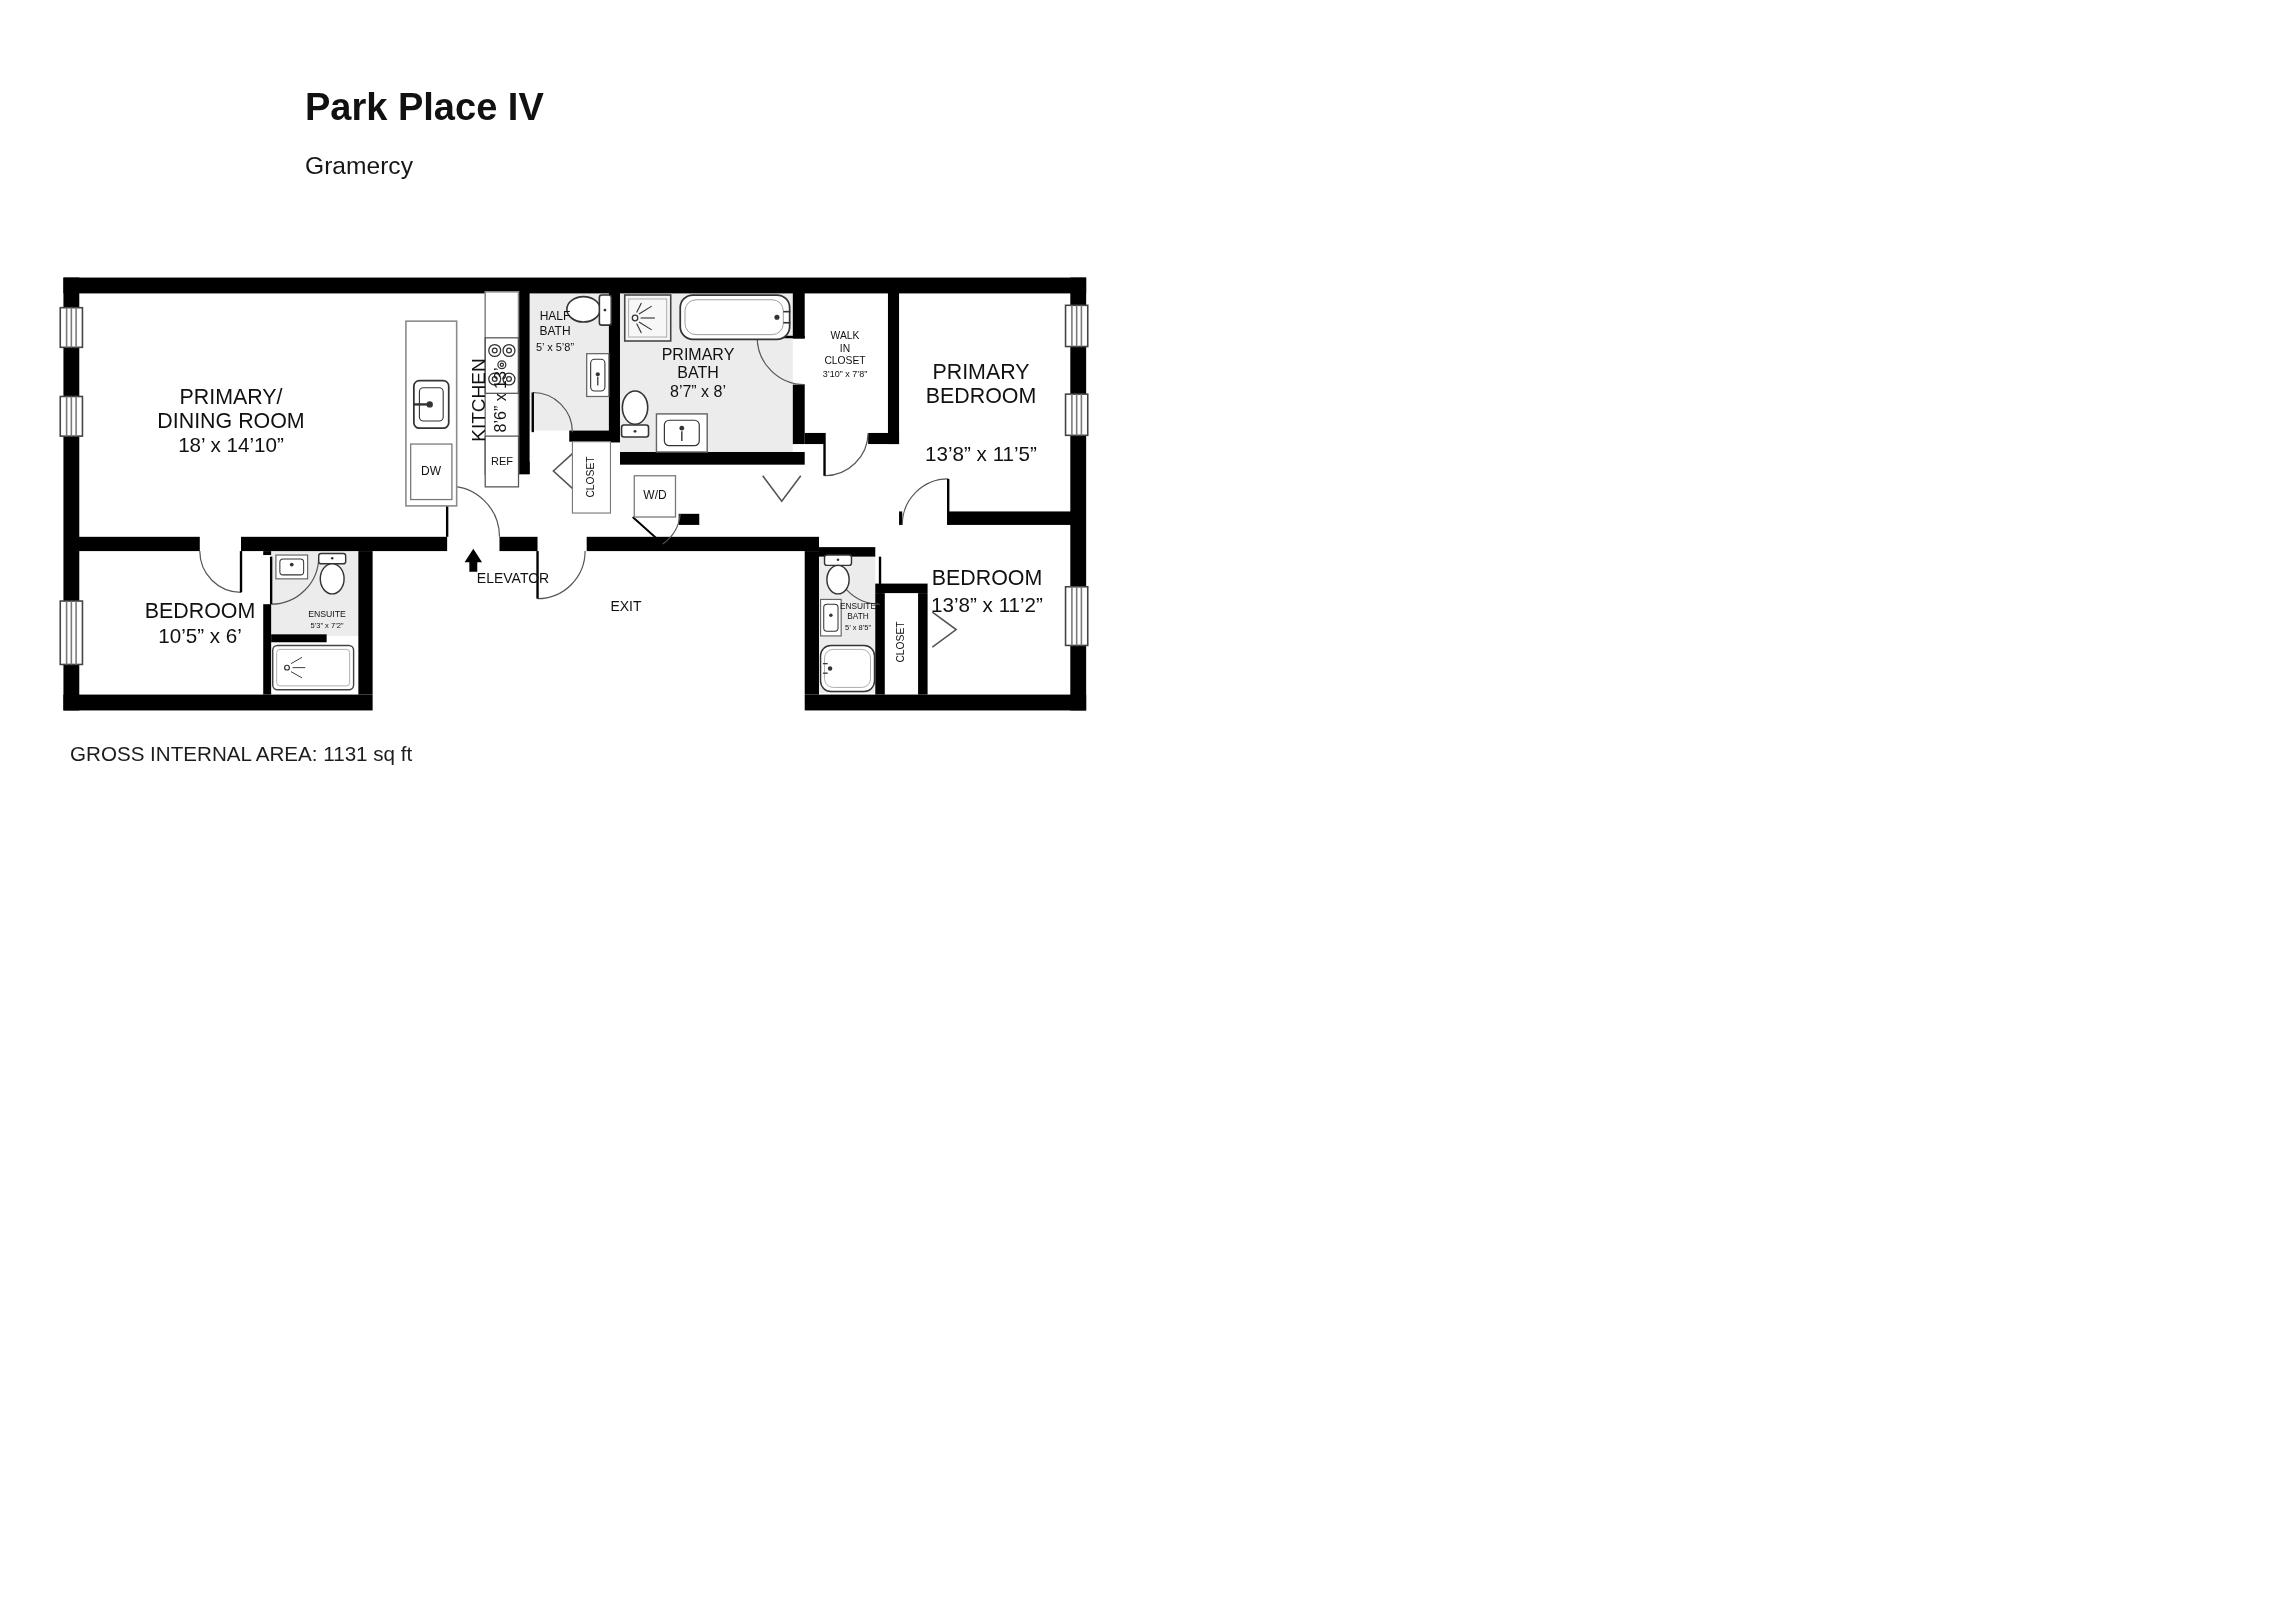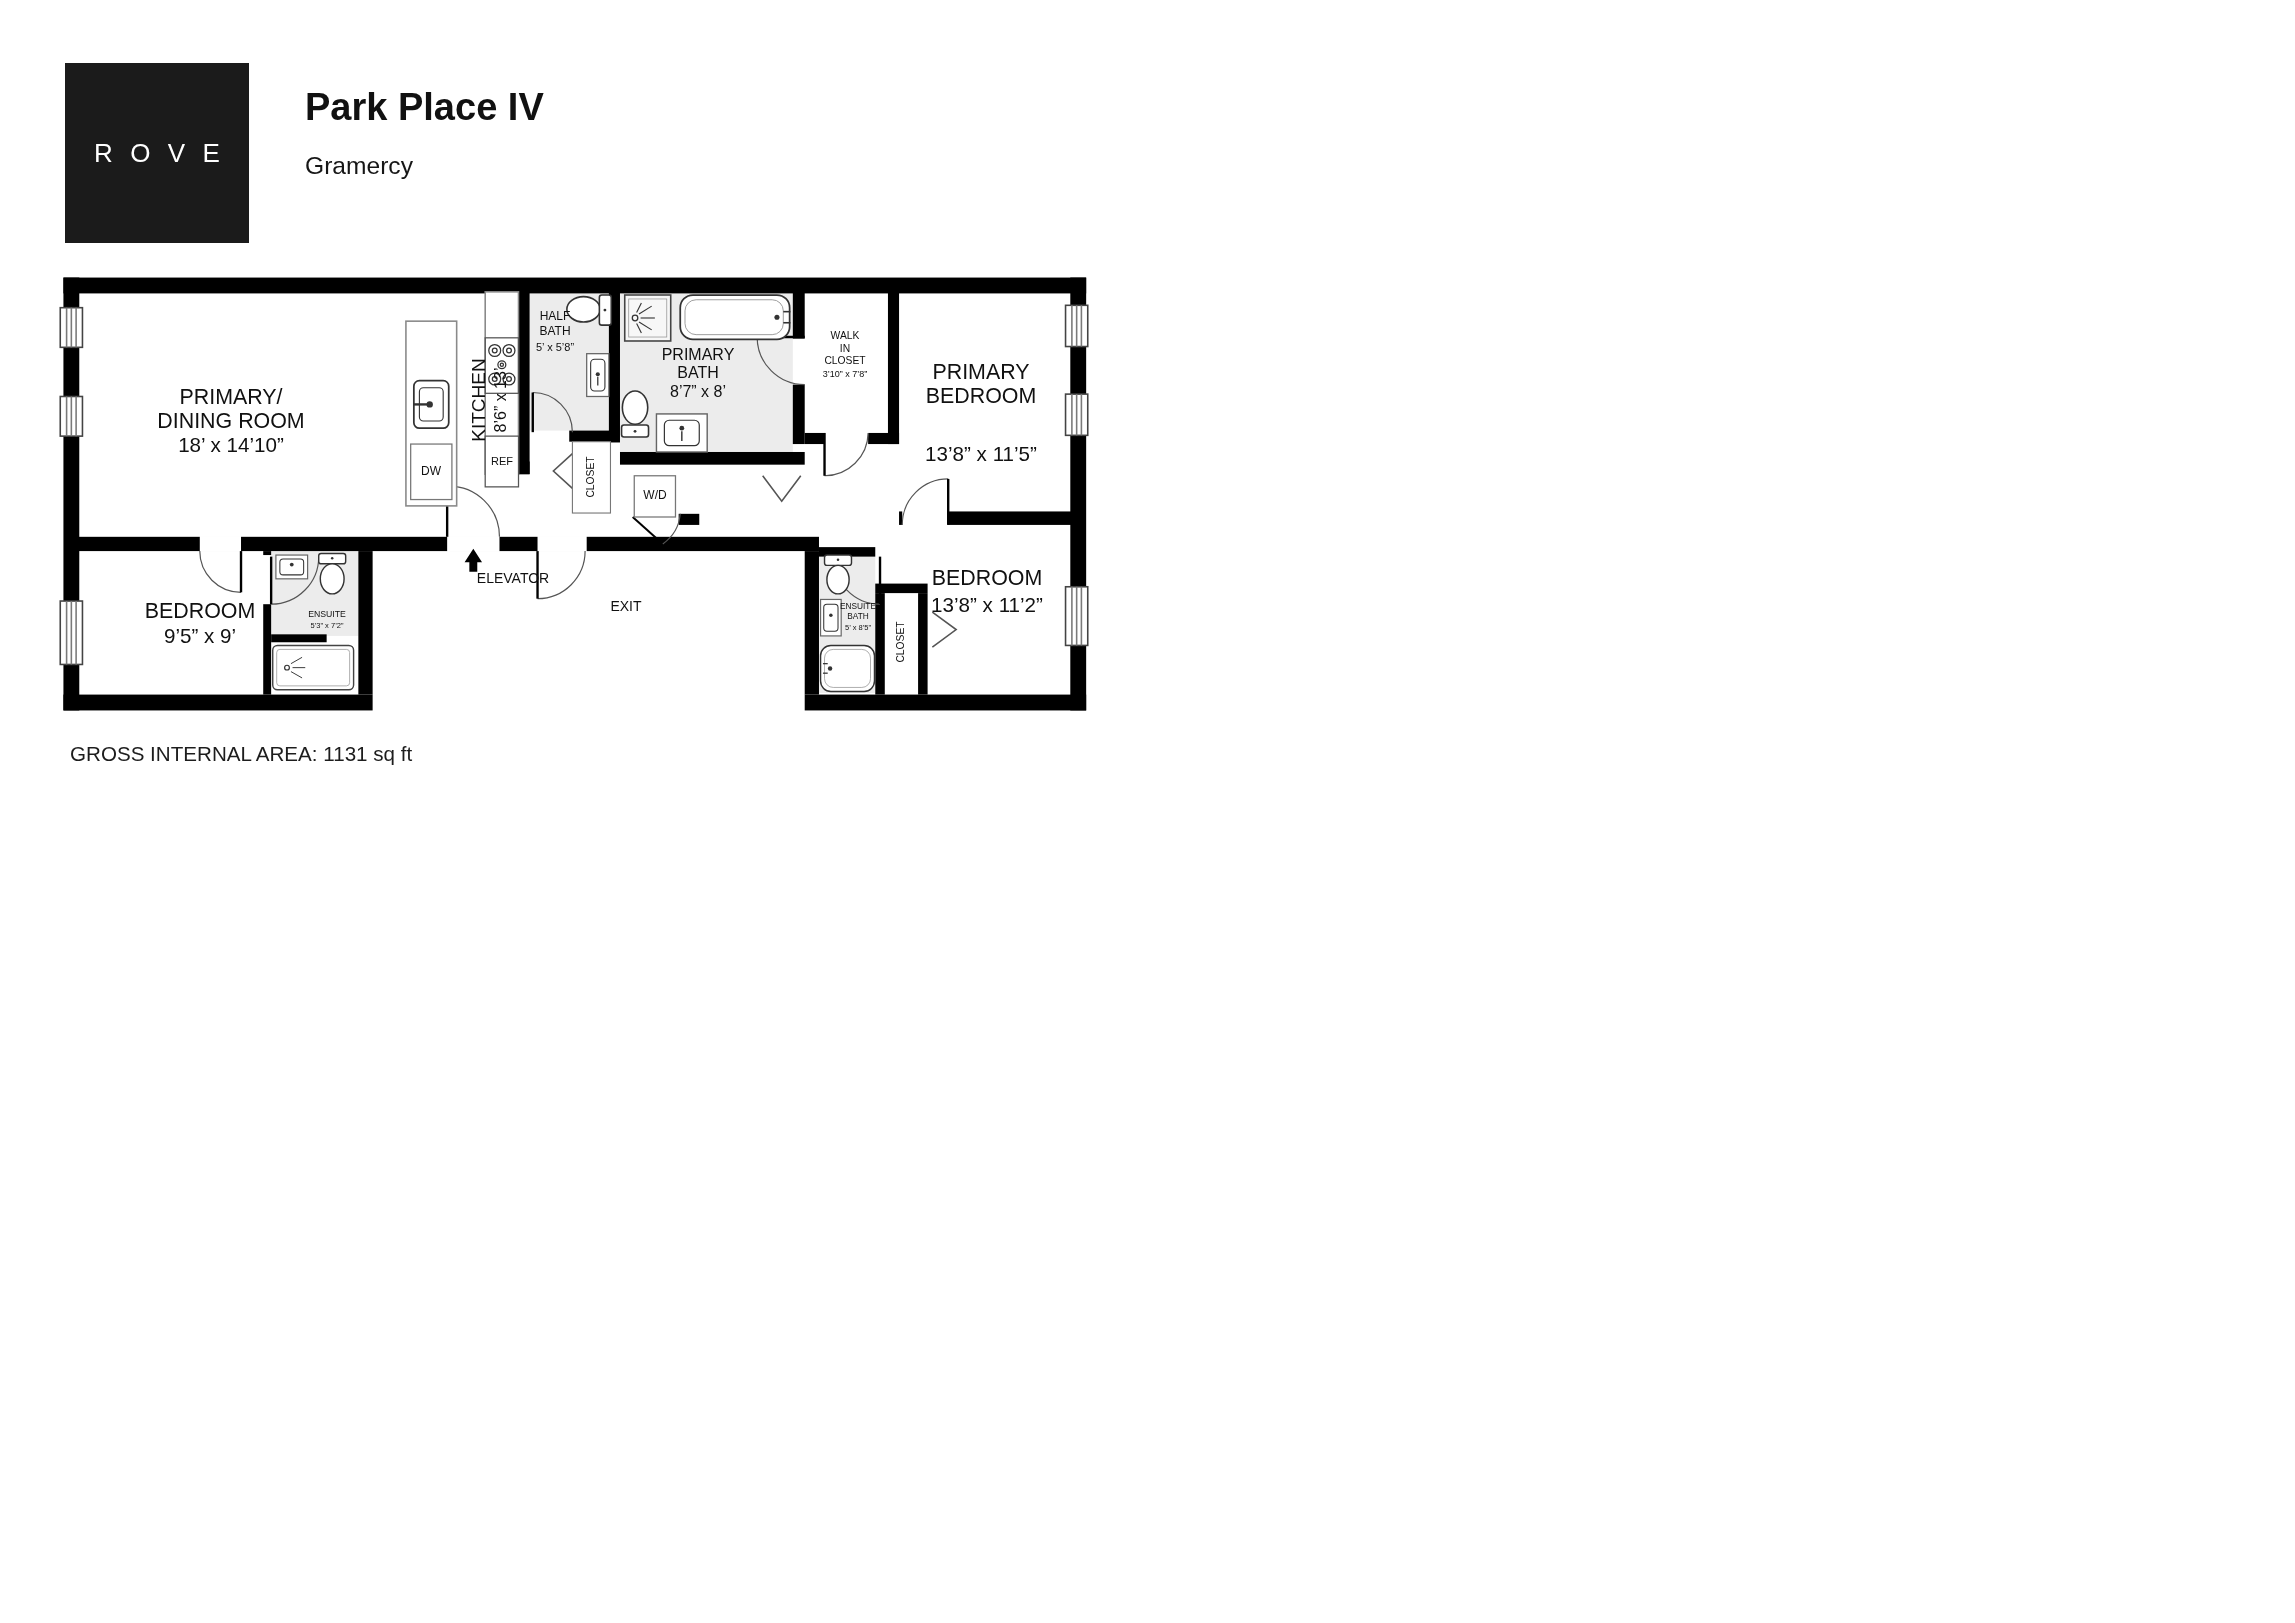--- a/index.html
+++ b/index.html
@@ -22,23 +22,20 @@
   .s27{font-size:21.4px;} .s26{font-size:20.6px;} .s24{font-size:19px;} .s20{font-size:16px;}
   .s17{font-size:14px;padding-left:48px;} .s15{font-size:12px;} .s14{font-size:11px;} .s13{font-size:10.3px;}
   .s12{font-size:9px;} .s11{font-size:8.7px;} .s10{font-size:8.3px;} .s9{font-size:7.5px;}
   .kitchen-lbl{line-height:1.25;}
 </style>
 </head>
 <body>
 
 <div class="page">
 
-  <div class="logo">
-    <span class="logo-text">ROVE</span>
-  </div>
   <div class="title">Park Place IV</div>
   <div class="subtitle">Gramercy</div>
 
   <div class="plan">
   <svg width="1148" height="812" viewBox="0 0 1448 1024">
 
     <g>
       <rect x="668" y="370" width="100" height="173" fill="#ececec"></rect>
       <rect x="782" y="370" width="218" height="200" fill="#ececec"></rect>
       <rect x="342" y="695" width="110" height="107" fill="#ececec"></rect>
@@ -320,21 +317,21 @@
 
   <div class="lbl rot s13" style="left:591px;top:477px;">CLOSET</div>
   <div class="lbl s15" style="left:655px;top:496px;">W/D</div>
   <div class="lbl s15" style="left:431px;top:472px;">DW</div>
   <div class="lbl s14" style="left:502px;top:461px;">REF</div>
 
   <div class="lbl s17" style="left:489px;top:579px;">ELEVATOR</div>
   <div class="lbl s17" style="left:602px;top:607px;">EXIT</div>
 
   <div class="lbl s27" style="left:200px;top:612px;">BEDROOM</div>
-  <div class="lbl s26" style="left:200px;top:636px;">9’5” x 9’</div>
+  <div class="lbl s26" style="left:200px;top:636px;">10’5” x 6’</div>
 
   <div class="lbl s11" style="left:327px;top:615px;">ENSUITE</div>
   <div class="lbl s9" style="left:327px;top:626px;">5’3” x 7’2”</div>
 
   <div class="lbl s10" style="left:858px;top:607px;">ENSUITE</div>
   <div class="lbl s10" style="left:858px;top:617px;">BATH</div>
   <div class="lbl s9" style="left:858px;top:628px;">5’ x 8’5”</div>
 
   <div class="lbl rot s13" style="left:901px;top:642px;">CLOSET</div>
 

